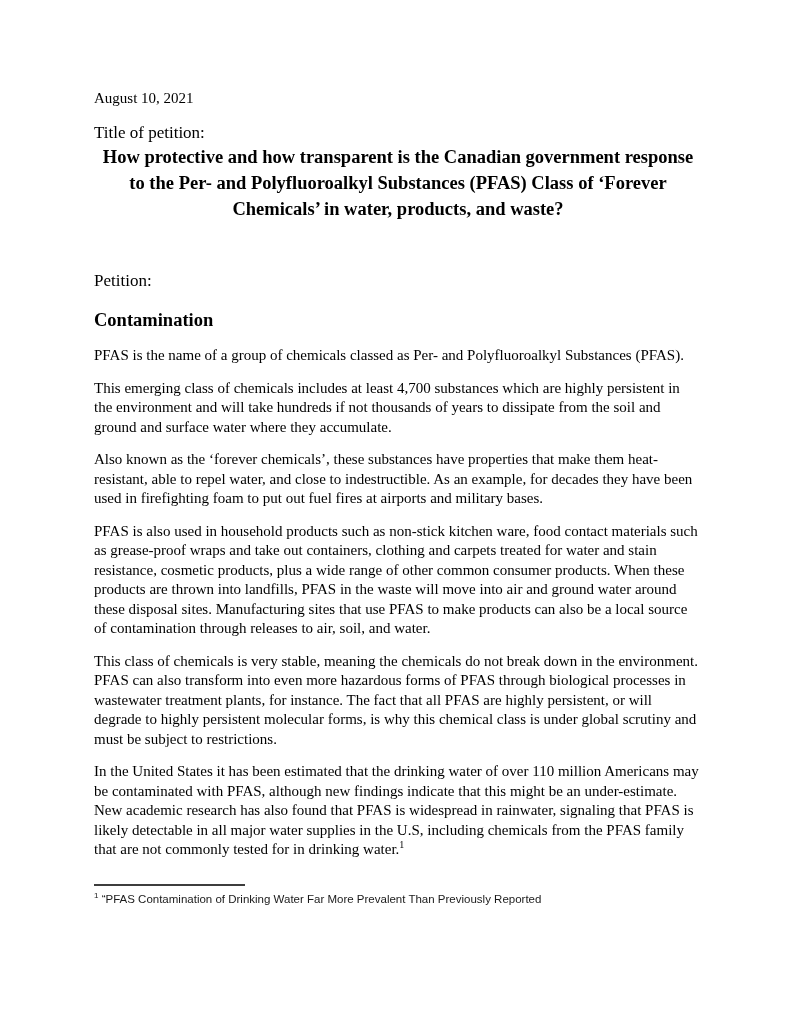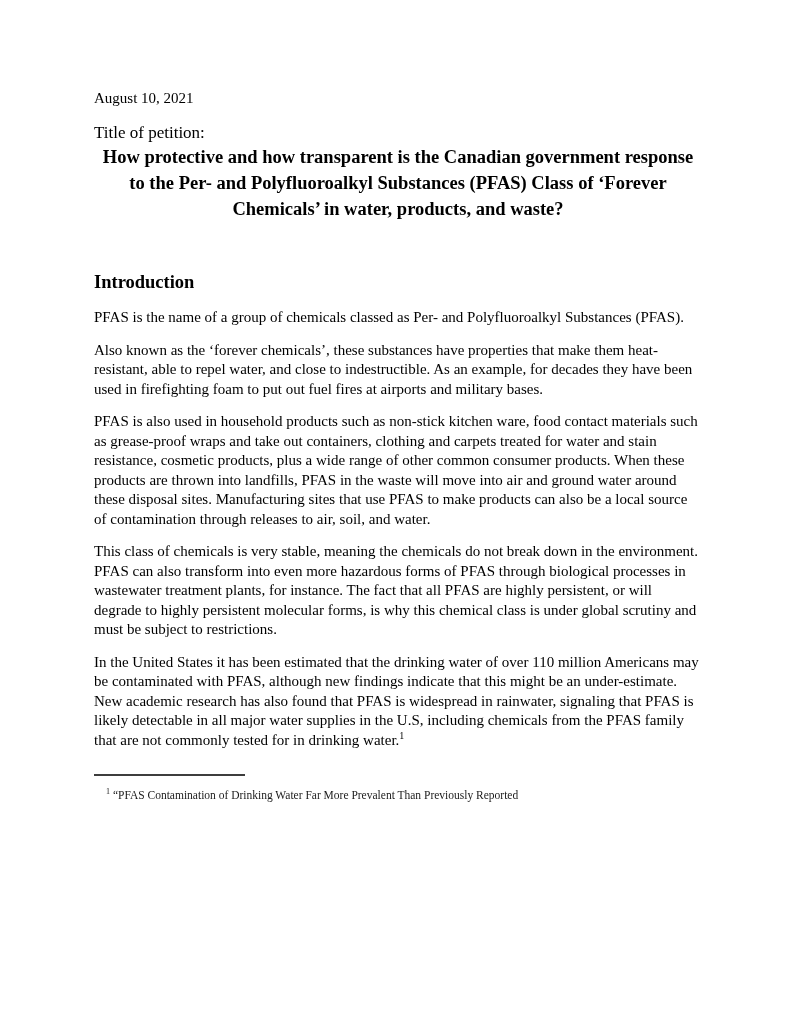--- a/index.html
+++ b/index.html
@@ -61,46 +61,48 @@
   .footnote-area {
     margin-top: 24px;
   }
   .footnote-sep {
     width: 151px;
     height: 2px;
     background: #3d3d3d;
     margin: 0 0 6px 0;
   }
   p.footnote {
-    font-family: Liberation Serif, serif;
+    font-family: Liberation Sans, sans-serif;
     font-size: 11.5px;
     line-height: 15px;
     color: #1a1a1a;
-    margin: 12px;
+    margin: 0;
   }
   p.footnote sup {
     font-size: 8px;
   }
 </style>
 </head>
 <body>
 
 <div class="page">
 
   <p class="date">August 10, 2021</p>
 
   <p class="label">Title of petition:</p>
 
   <h1 class="title">How protective and how transparent is the Canadian government response to the Per- and Polyfluoroalkyl Substances (PFAS) Class of ‘Forever Chemicals’ in water, products, and waste?</h1>
 
+  <p class="label petition-label">Petition:</p>
 
-  <h2 class="intro">Introduction</h2>
+  <h2 class="intro">Contamination</h2>
 
   <p class="body-para">PFAS is the name of a group of chemicals classed as Per- and Polyfluoroalkyl Substances (PFAS).</p>
 
+  <p class="body-para">This emerging class of chemicals includes at least 4,700 substances which are highly persistent in the environment and will take hundreds if not thousands of years to dissipate from the soil and ground and surface water where they accumulate.</p>
 
   <p class="body-para">Also known as the ‘forever chemicals’, these substances have properties that make them heat-resistant, able to repel water, and close to indestructible.  As an example, for decades they have been used in firefighting foam to put out fuel fires at airports and military bases.</p>
 
   <p class="body-para">PFAS is also used in household products such as non-stick kitchen ware, food contact materials such as grease-proof wraps and take out containers, clothing and carpets treated for water and stain resistance, cosmetic products, plus a wide range of other common consumer products. When these products are thrown into landfills, PFAS in the waste will move into air and ground water around these disposal sites. Manufacturing sites that use PFAS to make products can also be a local source of contamination through releases to air, soil, and water.</p>
 
   <p class="body-para">This class of chemicals is very stable, meaning the chemicals do not break down in the environment. PFAS can also transform into even more hazardous forms of PFAS through biological processes in wastewater treatment plants, for instance. The fact that all PFAS are highly persistent, or will degrade to highly persistent molecular forms, is why this chemical class is under global scrutiny and must be subject to restrictions.</p>
 
   <p class="body-para"><span>In the United States it has been estimated that the drinking water of over 110 million Americans may be contaminated with PFAS, although new findings indicate that this might be an under-estimate. New academic research has also found that PFAS is widespread in rainwater, signaling that PFAS is likely detectable in all major water supplies in the U.S, including chemicals from the PFAS family that are not commonly tested for in drinking water.</span><sup>1</sup></p>
 
   <div class="footnote-area">

